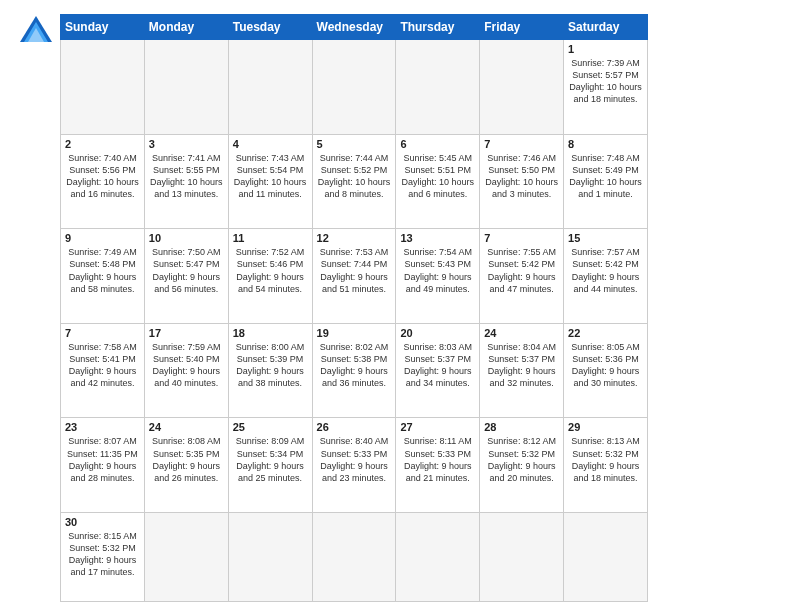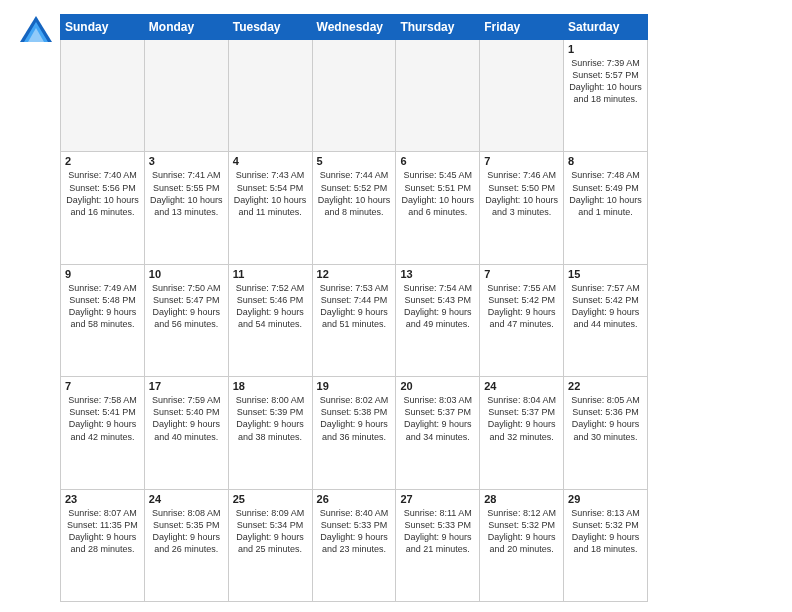--- a/index.html
+++ b/index.html
@@ -318,15 +318,29 @@
 Sunset: 5:32 PM
 Daylight: 9 hours and 20 minutes.</div>
           </td>
           <td>
             <span class="day-num">29</span>
             <div class="day-info">Sunrise: 8:13 AM
 Sunset: 5:32 PM
 Daylight: 9 hours and 18 minutes.</div>
           </td>
         </tr>
+        <tr>
+          <td class="last-row">
+            <span class="day-num">30</span>
+            <div class="day-info">Sunrise: 8:15 AM
+Sunset: 5:32 PM
+Daylight: 9 hours and 17 minutes.</div>
+          </td>
+          <td class="empty last-row"></td>
+          <td class="empty last-row"></td>
+          <td class="empty last-row"></td>
+          <td class="empty last-row"></td>
+          <td class="empty last-row"></td>
+          <td class="empty last-row"></td>
+        </tr>
       </tbody>
   </table>
 </div>
 
 </body></html>

